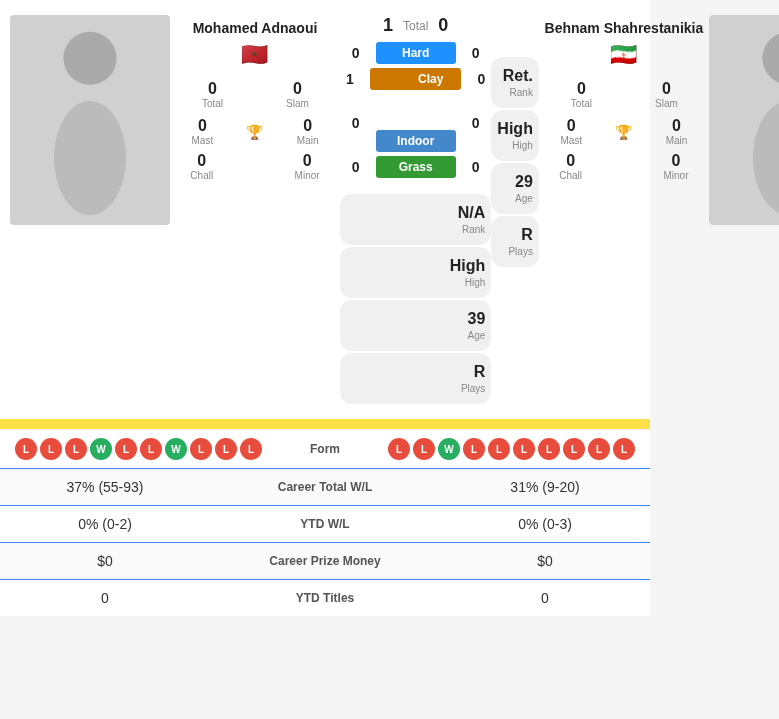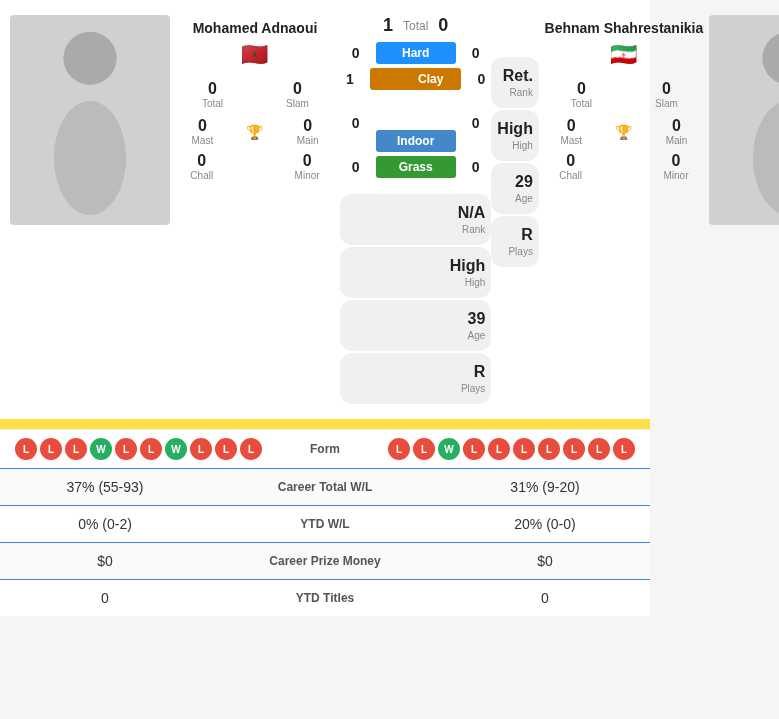--- a/index.html
+++ b/index.html
@@ -492,21 +492,21 @@
 
     <div id="comparison-rows">
         <div class="stat-comparison-row" style="background: rgb(250, 250, 250);">
     <span class="comp-value">37% (55-93)</span>
     <span class="comp-label">Career Total W/L</span>
     <span class="comp-value">31% (9-20)</span>
   </div>
         <div class="stat-comparison-row" style="background: rgb(255, 255, 255);">
     <span class="comp-value">0% (0-2)</span>
     <span class="comp-label">YTD W/L</span>
-    <span class="comp-value">20% (0-0)</span>
+    <span class="comp-value">0% (0-3)</span>
   </div>
         <div class="stat-comparison-row" style="background: rgb(250, 250, 250);">
     <span class="comp-value">$0</span>
     <span class="comp-label">Career Prize Money</span>
     <span class="comp-value">$0</span>
   </div>
         <div class="stat-comparison-row" style="background: rgb(255, 255, 255);">
     <span class="comp-value">0</span>
     <span class="comp-label">YTD Titles</span>
     <span class="comp-value">0</span>

